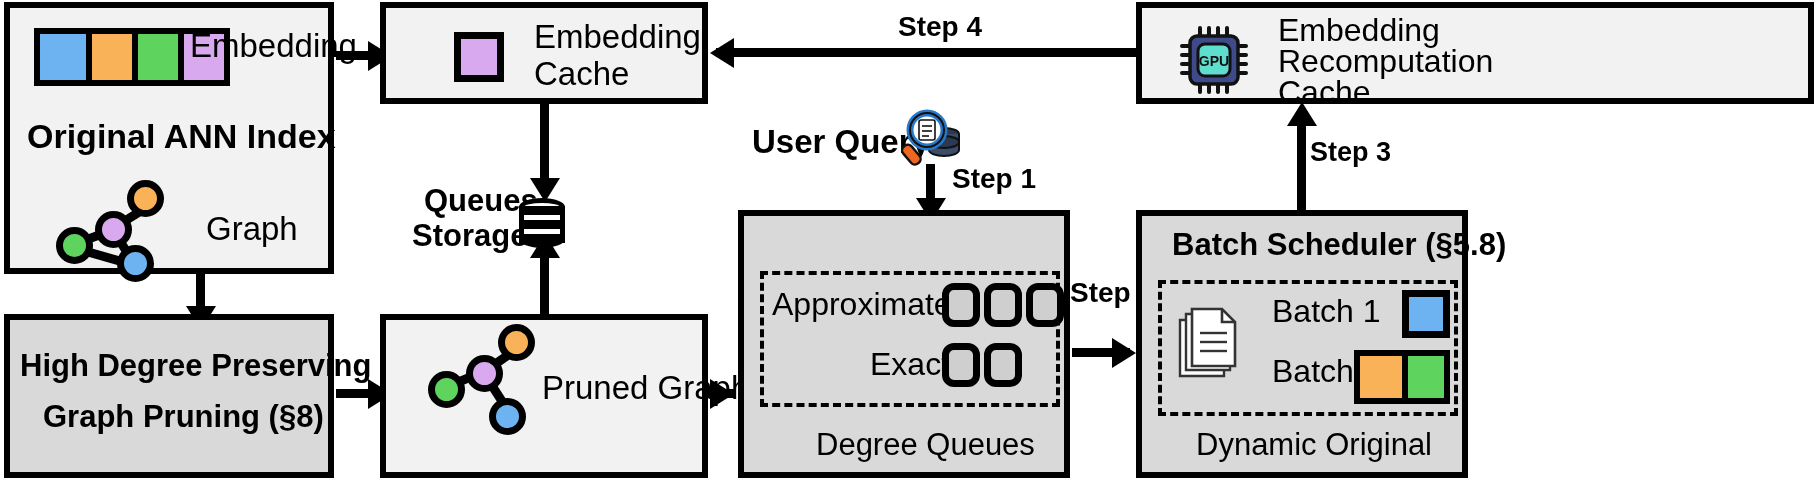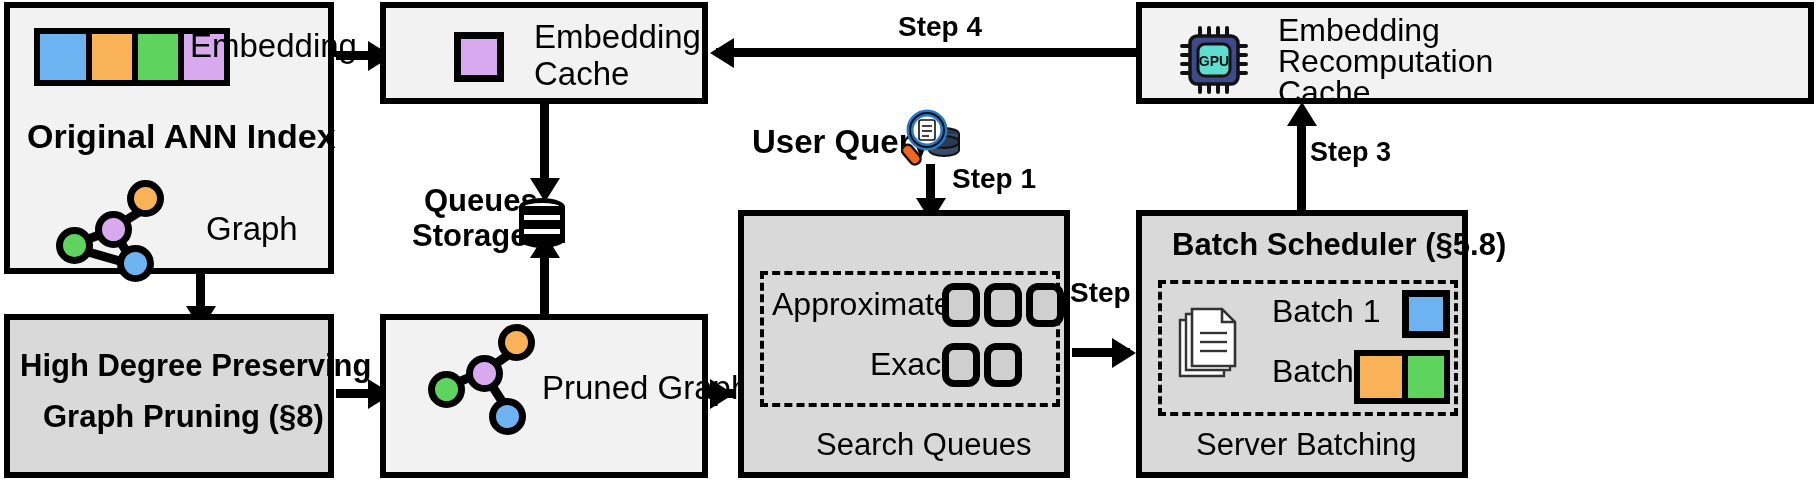--- a/index.html
+++ b/index.html
@@ -150,21 +150,21 @@
     <div class="lbl" style="left:8px;top:12px;font-size:32px;">Approximate</div>
     <div class="qslot" style="left:178px;top:8px;width:38px;height:44px;"></div>
     <div class="qslot" style="left:220px;top:8px;width:38px;height:44px;"></div>
     <div class="qslot" style="left:262px;top:8px;width:38px;height:44px;"></div>
 
     <div class="lbl" style="left:106px;top:72px;font-size:32px;">Exact</div>
     <div class="qslot" style="left:178px;top:68px;width:38px;height:44px;"></div>
     <div class="qslot" style="left:220px;top:68px;width:38px;height:44px;"></div>
   </div>
 
-  <div class="lbl" style="left:72px;top:212px;font-size:31px;">Search Queues</div>
+  <div class="lbl" style="left:72px;top:212px;font-size:31px;">Degree Queues</div>
 </div>
 
 <div class="hline" style="left:1072px;top:348px;width:58px;"></div>
 <div class="ahead right" style="left:1112px;top:338px;"></div>
 <div class="lbl bold" style="left:1070px;top:278px;font-size:28px;">Step 2</div>
 
 <div class="box gray" style="left:1136px;top:210px;width:332px;height:268px;">
   <div class="lbl bold" style="left:30px;top:12px;font-size:31px;">Batch Scheduler (§5.8)</div>
 
   <div class="dashed" style="left:16px;top:64px;width:300px;height:136px;">
@@ -182,21 +182,21 @@
     <div class="lbl" style="left:110px;top:10px;font-size:32px;">Batch 1</div>
     <div class="sqchip" style="left:240px;top:6px;width:48px;height:48px;background:#6db3f2;"></div>
 
     <div class="lbl" style="left:110px;top:70px;font-size:32px;">Batch 2</div>
     <div class="chipstrip" style="left:192px;top:66px;">
       <div class="chip" style="width:42px;height:42px;background:#f9b257;"></div>
       <div class="chip" style="width:42px;height:42px;background:#5ed45e;"></div>
     </div>
   </div>
 
-  <div class="lbl" style="left:54px;top:212px;font-size:31px;">Server Batching</div>
+  <div class="lbl" style="left:54px;top:212px;font-size:31px;">Dynamic Original</div>
 </div>
 
 <div class="vline" style="left:1297px;top:116px;height:94px;"></div>
 <div class="ahead up" style="left:1287px;top:102px;"></div>
 <div class="lbl bold" style="left:1310px;top:138px;font-size:27px;">Step 3</div>
 
 <div class="box" style="left:1136px;top:2px;width:678px;height:102px;">
   <svg style="position:absolute;left:36px;top:16px;" width="72" height="72" viewBox="0 0 72 72">
     <g stroke="#111" stroke-width="4" stroke-linecap="round">
       <line x1="22" y1="4" x2="22" y2="14"></line>

